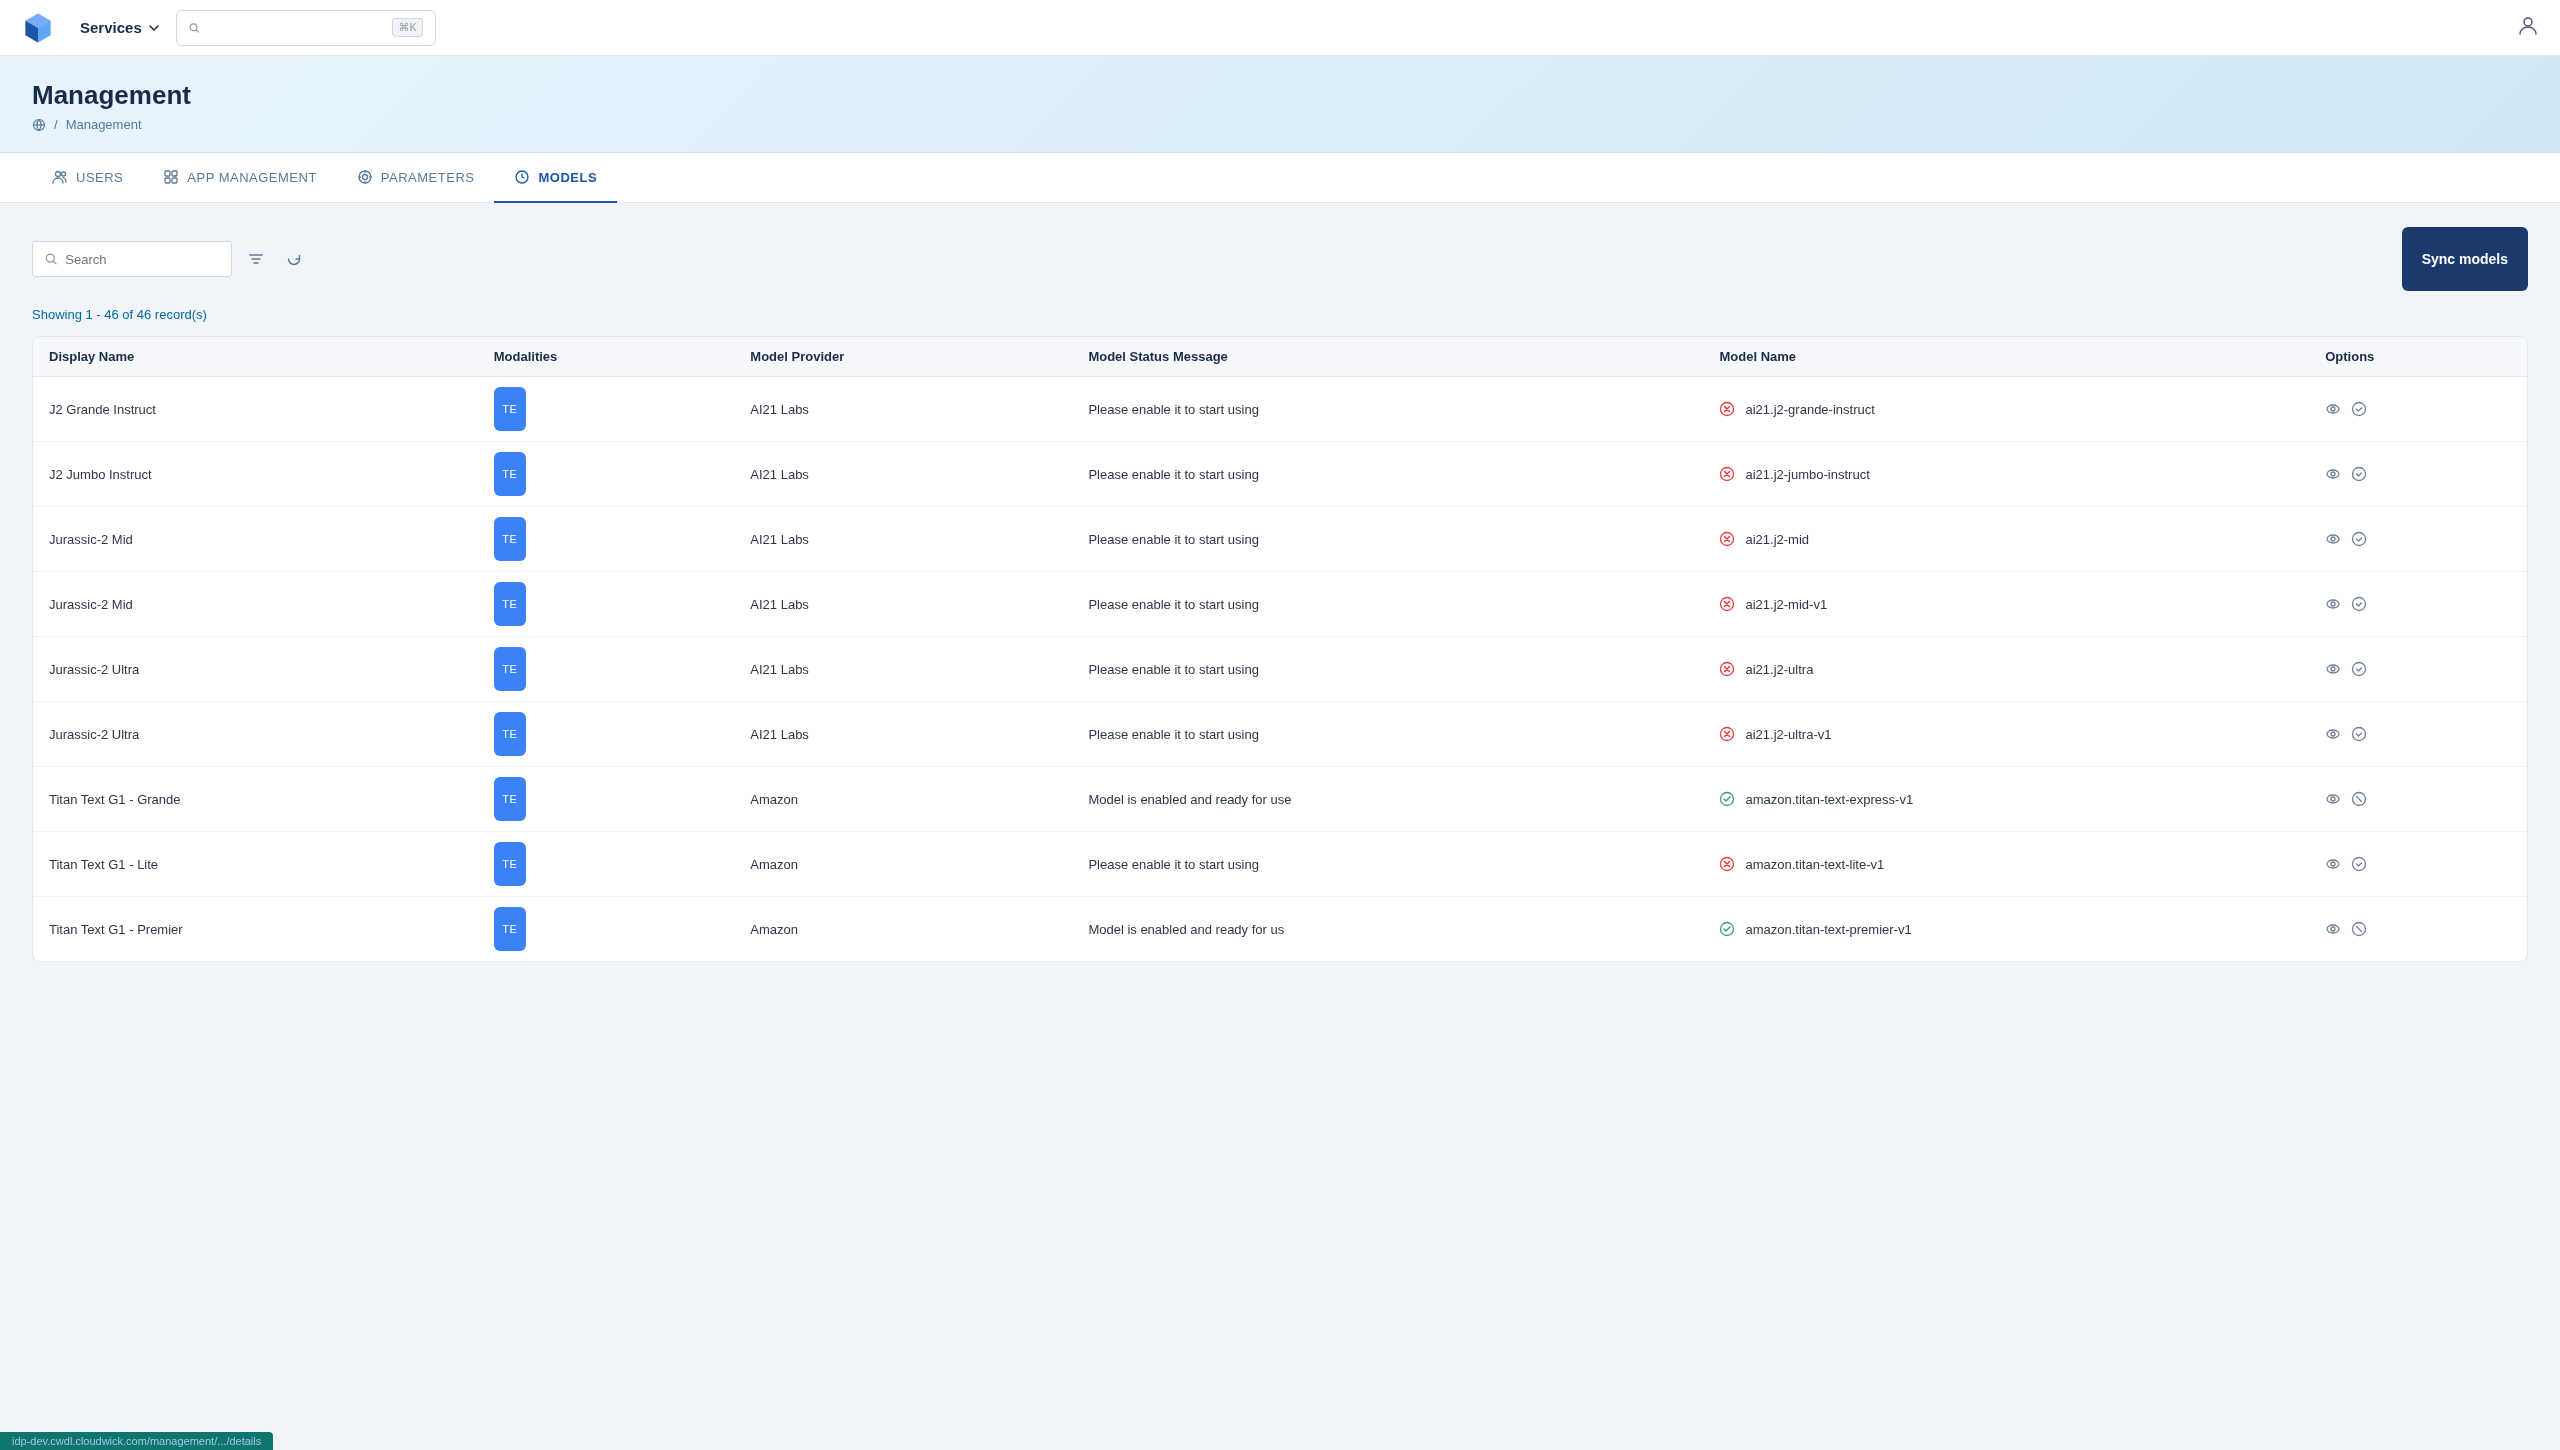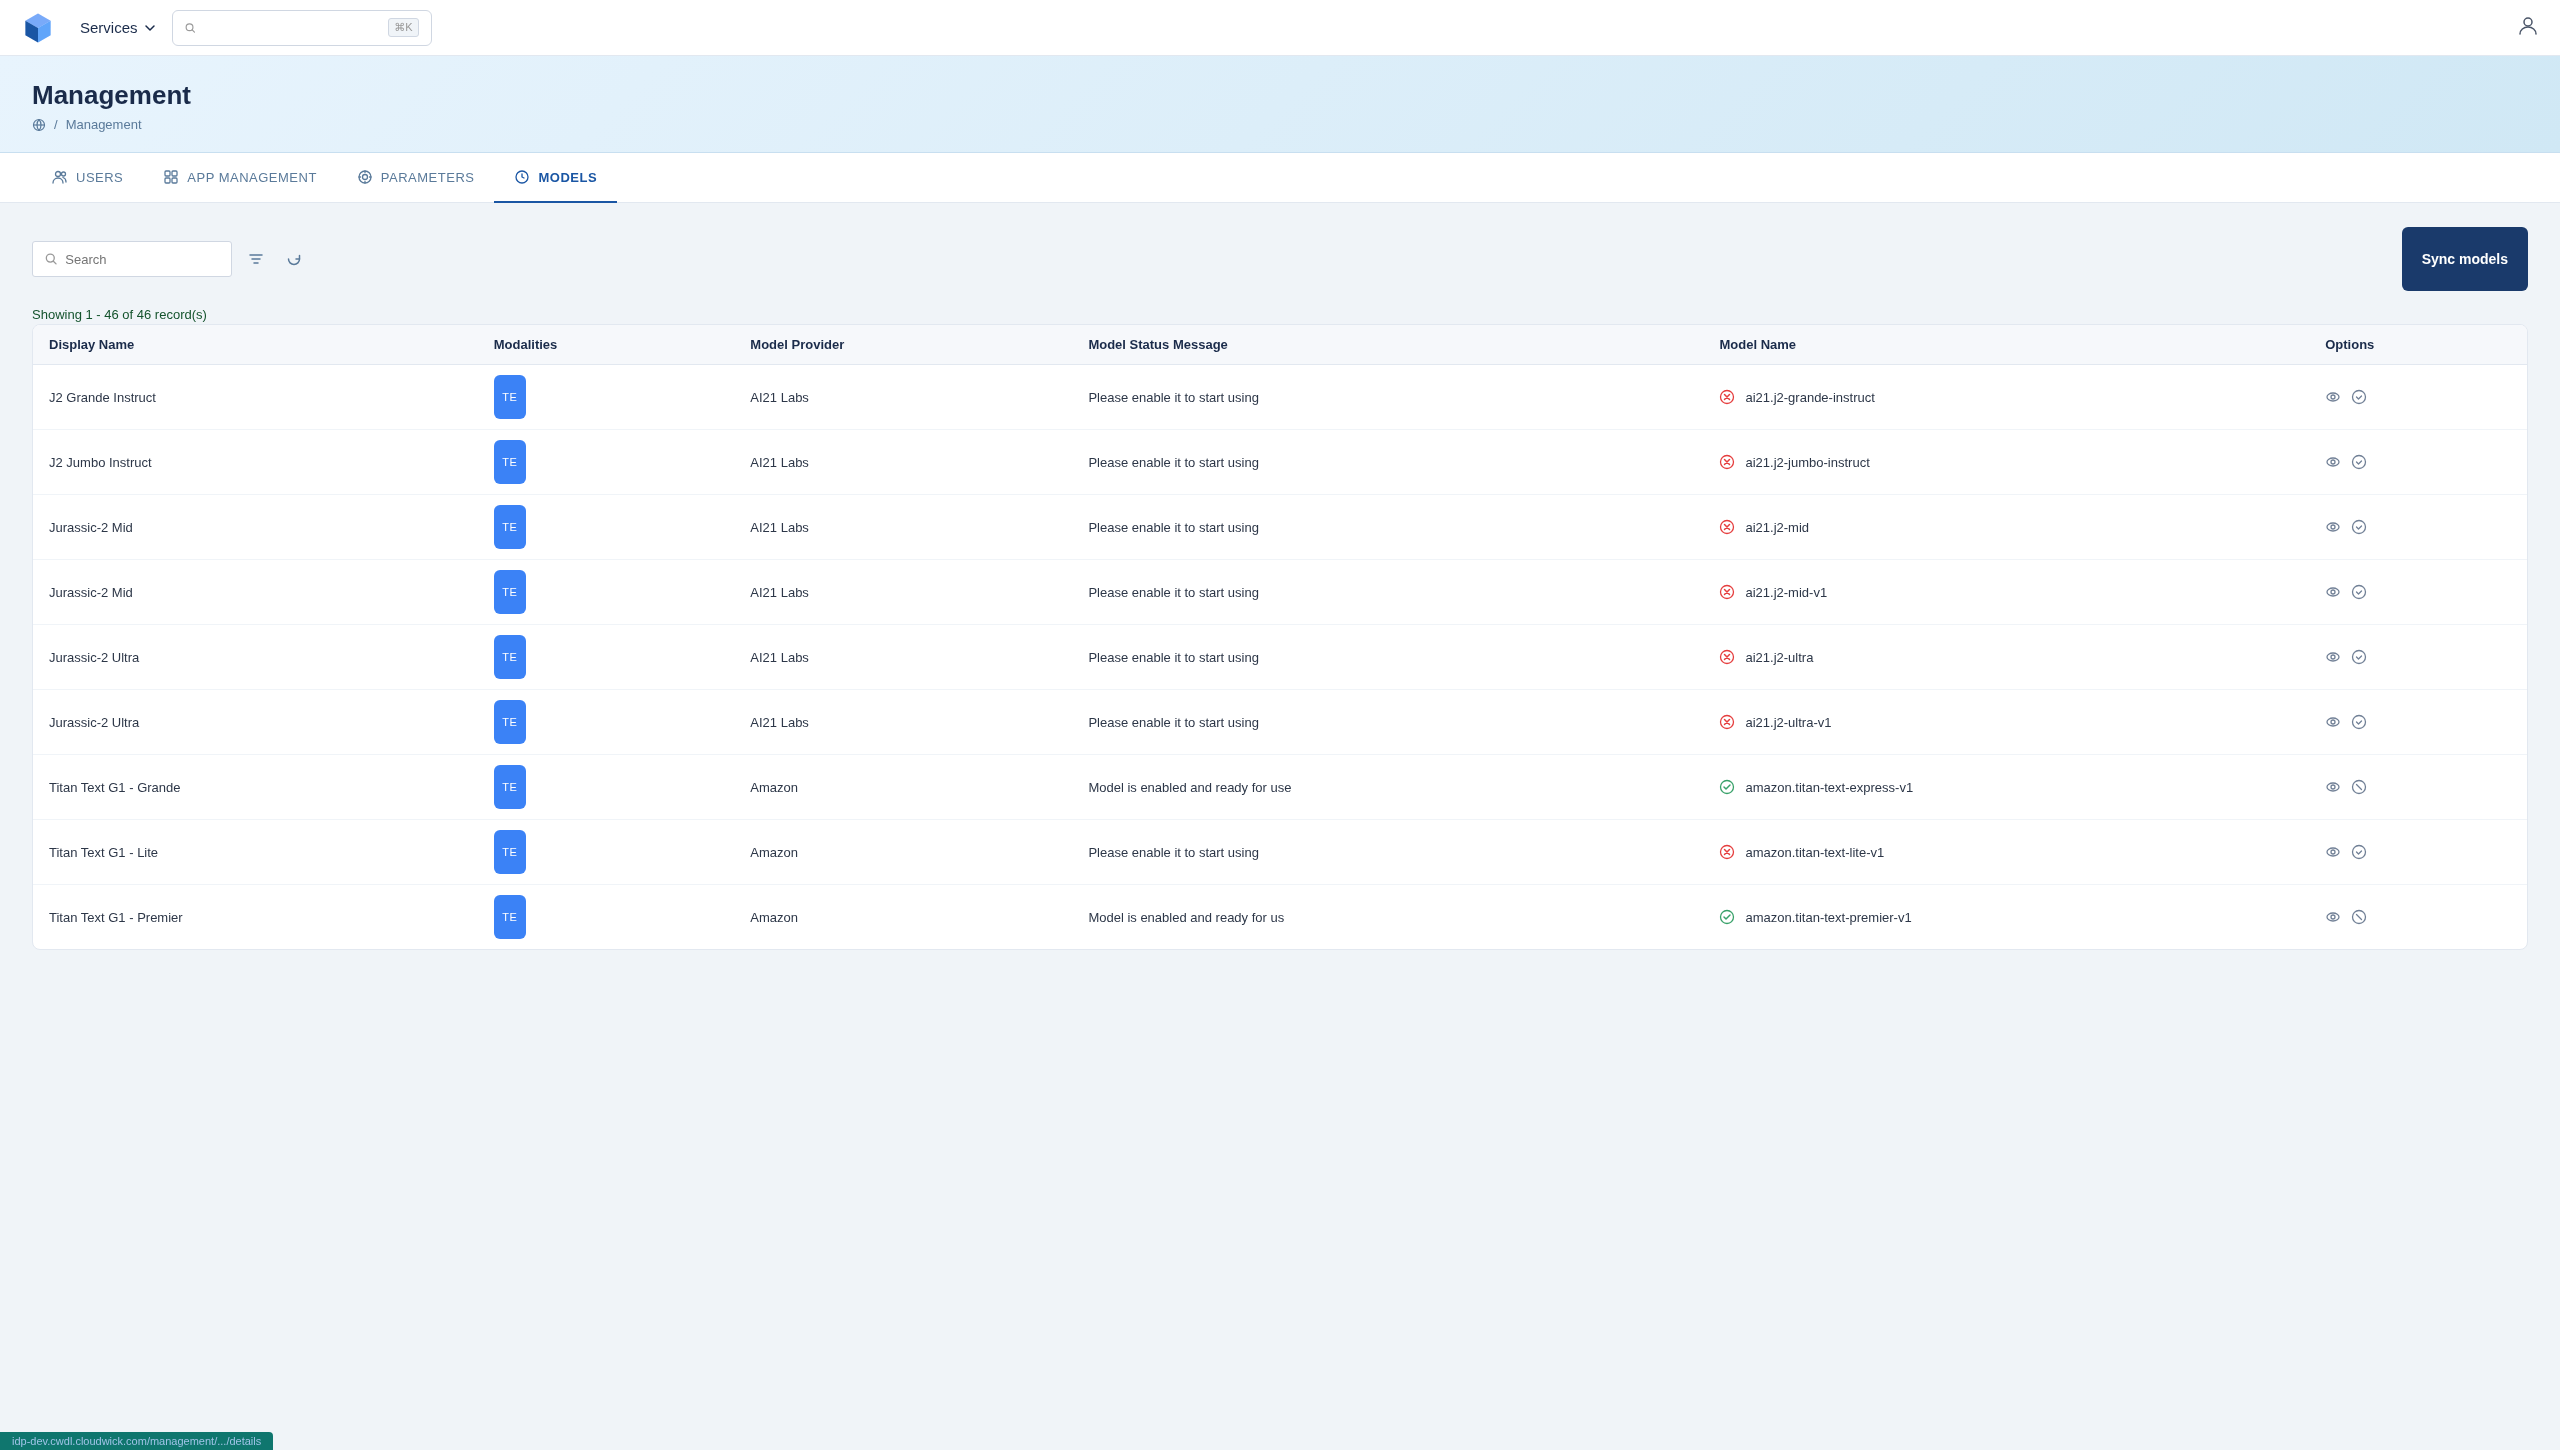--- a/index.html
+++ b/index.html
@@ -10,21 +10,21 @@
       display: flex; align-items: center; background: #fff;
       border-bottom: 1px solid #e2e8f0; padding: 0 20px; height: 56px;
       position: sticky; top: 0; z-index: 100;
     }
     .logo {
       display: flex; align-items: center; margin-right: 16px;
     }
     .logo svg { width: 36px; height: 36px; }
     .services-btn {
       display: flex; align-items: center; gap: 6px; cursor: pointer;
-      font-weight: 400; color: #1a2b4a; font-size: 15px; border: none; background: none; padding: 6px 8px; border-radius: 4px;
+      font-weight: 700; color: #1a2b4a; font-size: 15px; border: none; background: none; padding: 6px 8px; border-radius: 4px;
     }
     .search-bar {
       margin-left: 8px; display: flex; align-items: center;
       border: 1px solid #d0d7e2; border-radius: 6px; background: #fff;
       padding: 0 12px; height: 36px; width: 260px; gap: 8px;
     }
     .search-bar input {
       border: none; outline: none; font-size: 14px; color: #1a2b4a; background: transparent; width: 100%;
     }
     .search-shortcut {
@@ -67,21 +67,21 @@
       background: #fff; padding: 0 12px; height: 36px; width: 200px;
     }
     .search-input-wrap input { border: none; outline: none; font-size: 13px; color: #1a2b4a; background: transparent; width: 100%; }
     .toolbar-icon-btn { background: none; border: none; cursor: pointer; color: #5a7a9a; padding: 6px; border-radius: 4px; display: flex; align-items: center; }
     .sync-btn {
       background: #1a3a6b; color: #fff; border: none; border-radius: 6px; padding: 24px 20px;
       font-size: 14px; font-weight: 600; cursor: pointer; white-space: nowrap;
     }
 
     
-    .records-count { font-size: 13px; color: #14532d; margin-bottom: 2px; }
+    .records-count { font-size: 13px; color: #0369a1; margin-bottom: 14px; }
 
     
     .table-container { background: #fff; border: 1px solid #e2e8f0; border-radius: 8px; overflow: hidden; }
     table { width: 100%; border-collapse: collapse; }
     thead tr { background: #f6f8fb; }
     th {
       text-align: left; padding: 12px 16px; font-size: 13px; font-weight: 600; color: #1a2b4a;
       border-bottom: 1px solid #e2e8f0; white-space: nowrap;
     }
     td { padding: 10px 16px; font-size: 13px; color: #2d3748; border-bottom: 1px solid #f0f4f8; vertical-align: middle; }

